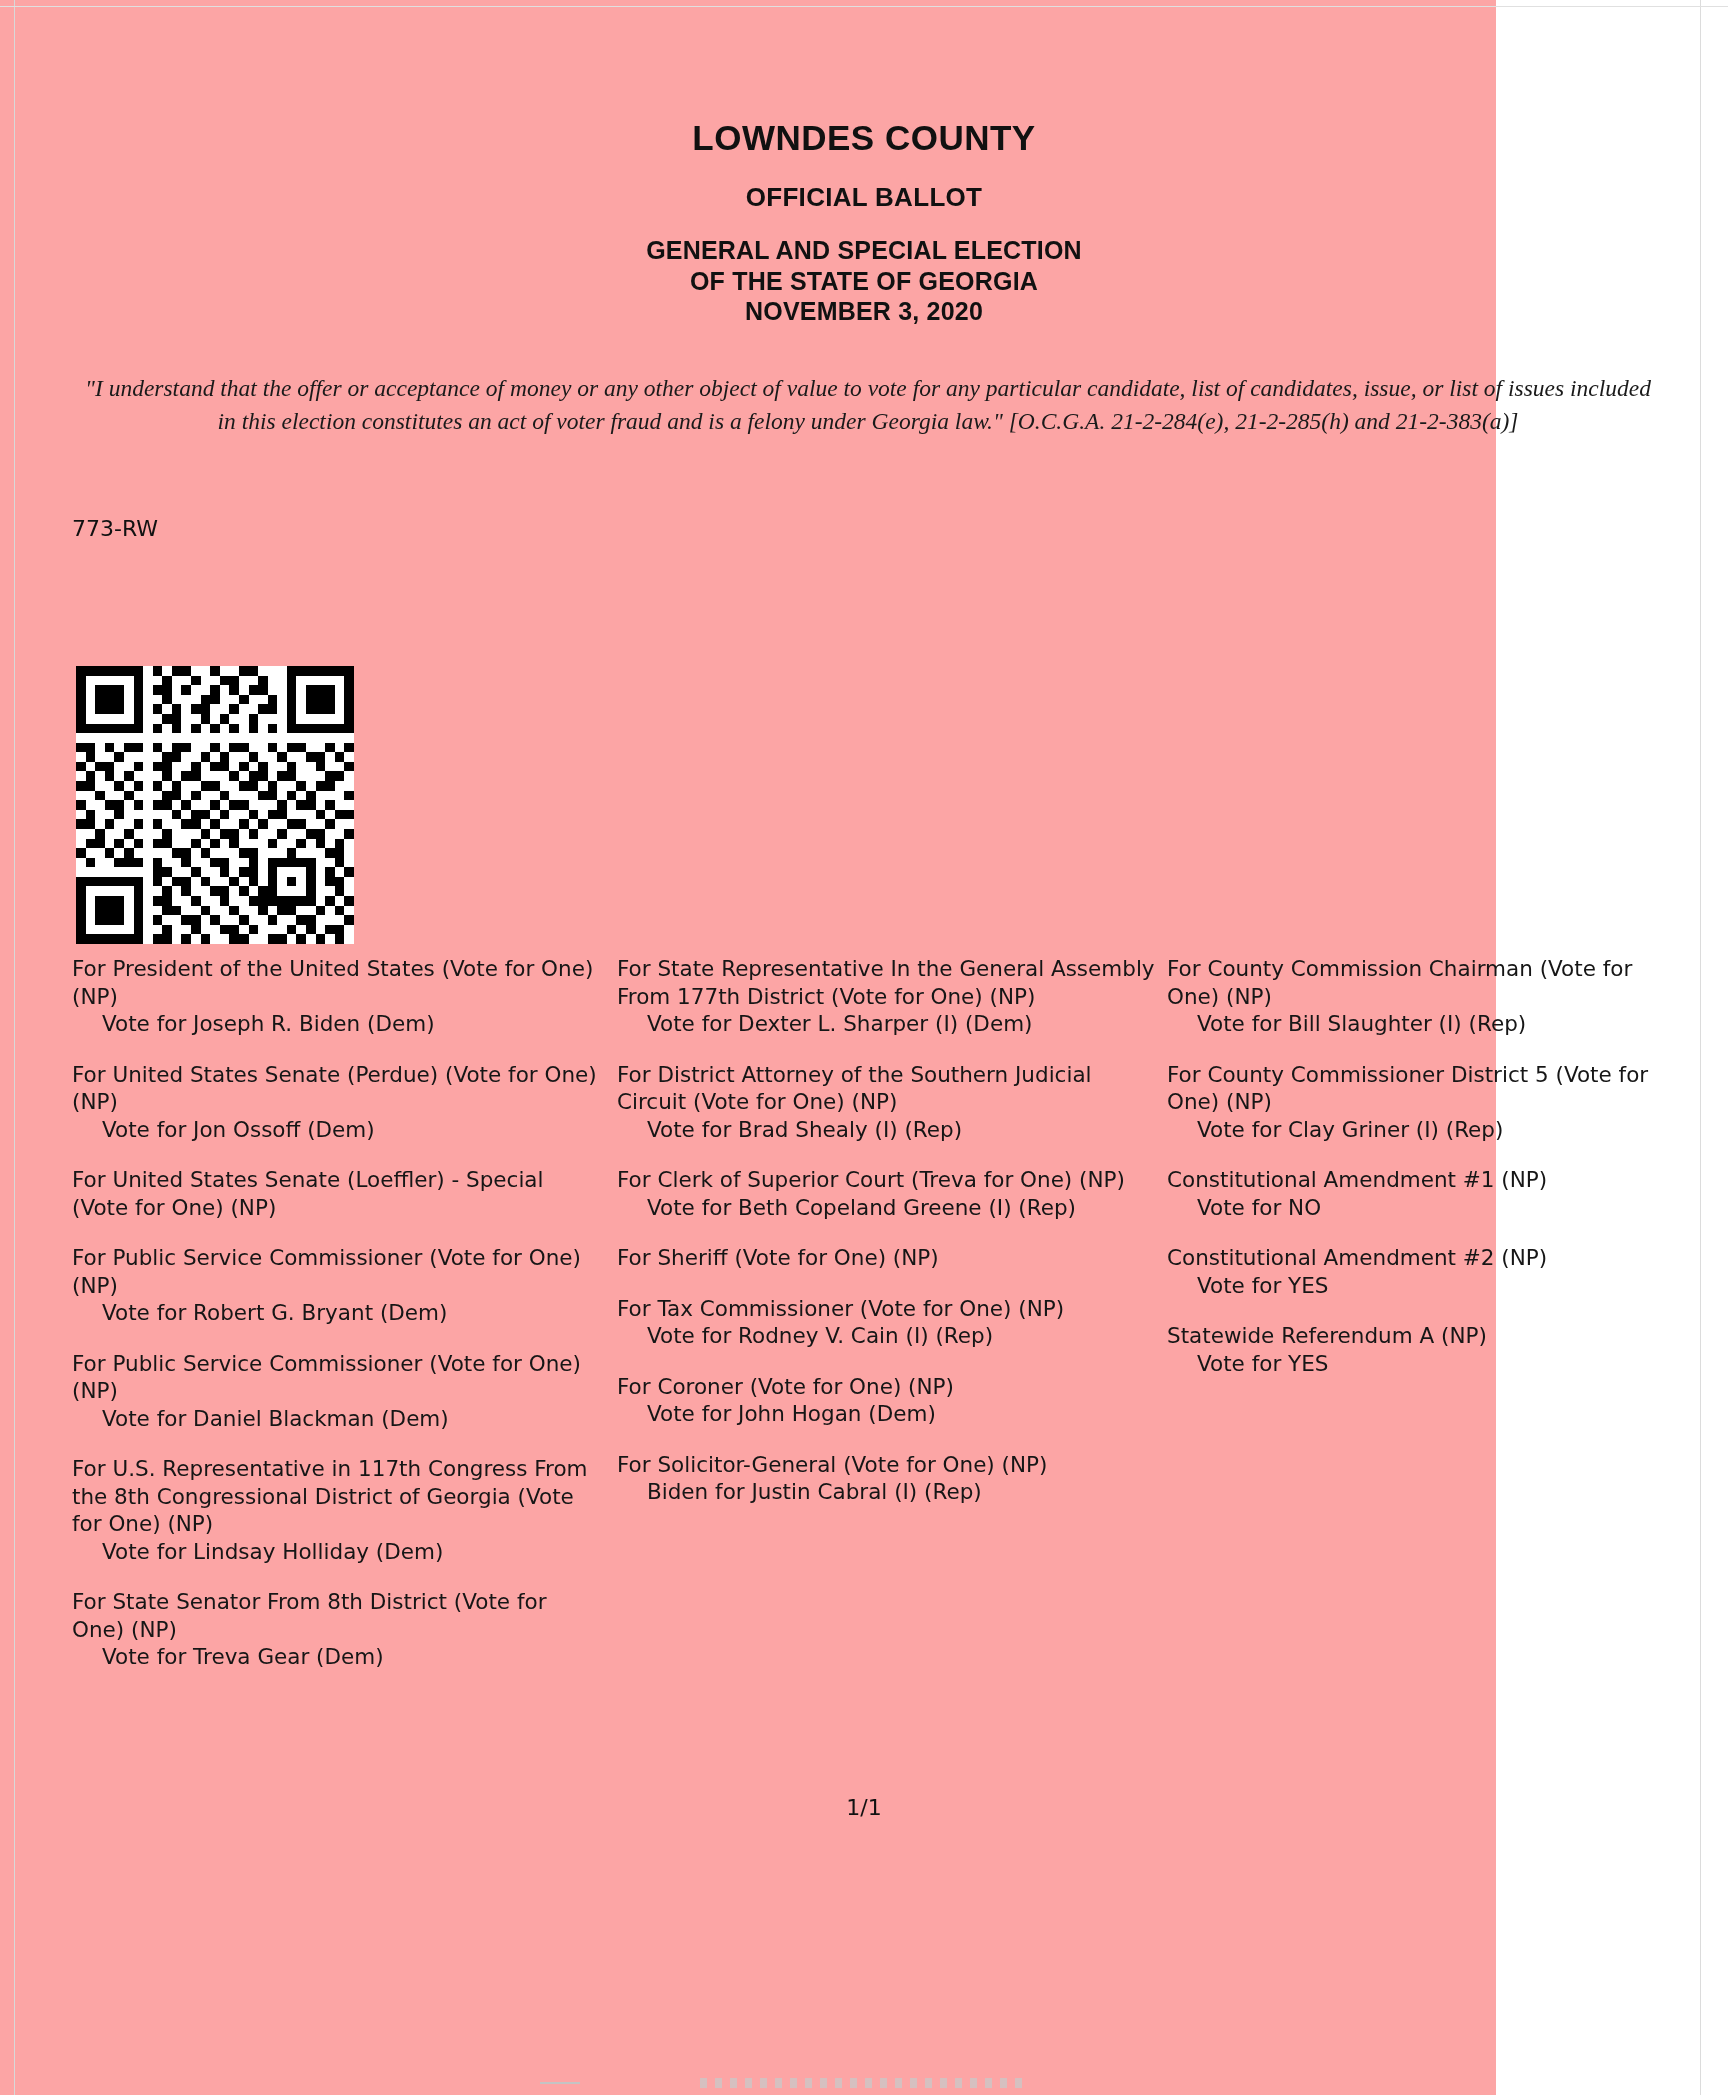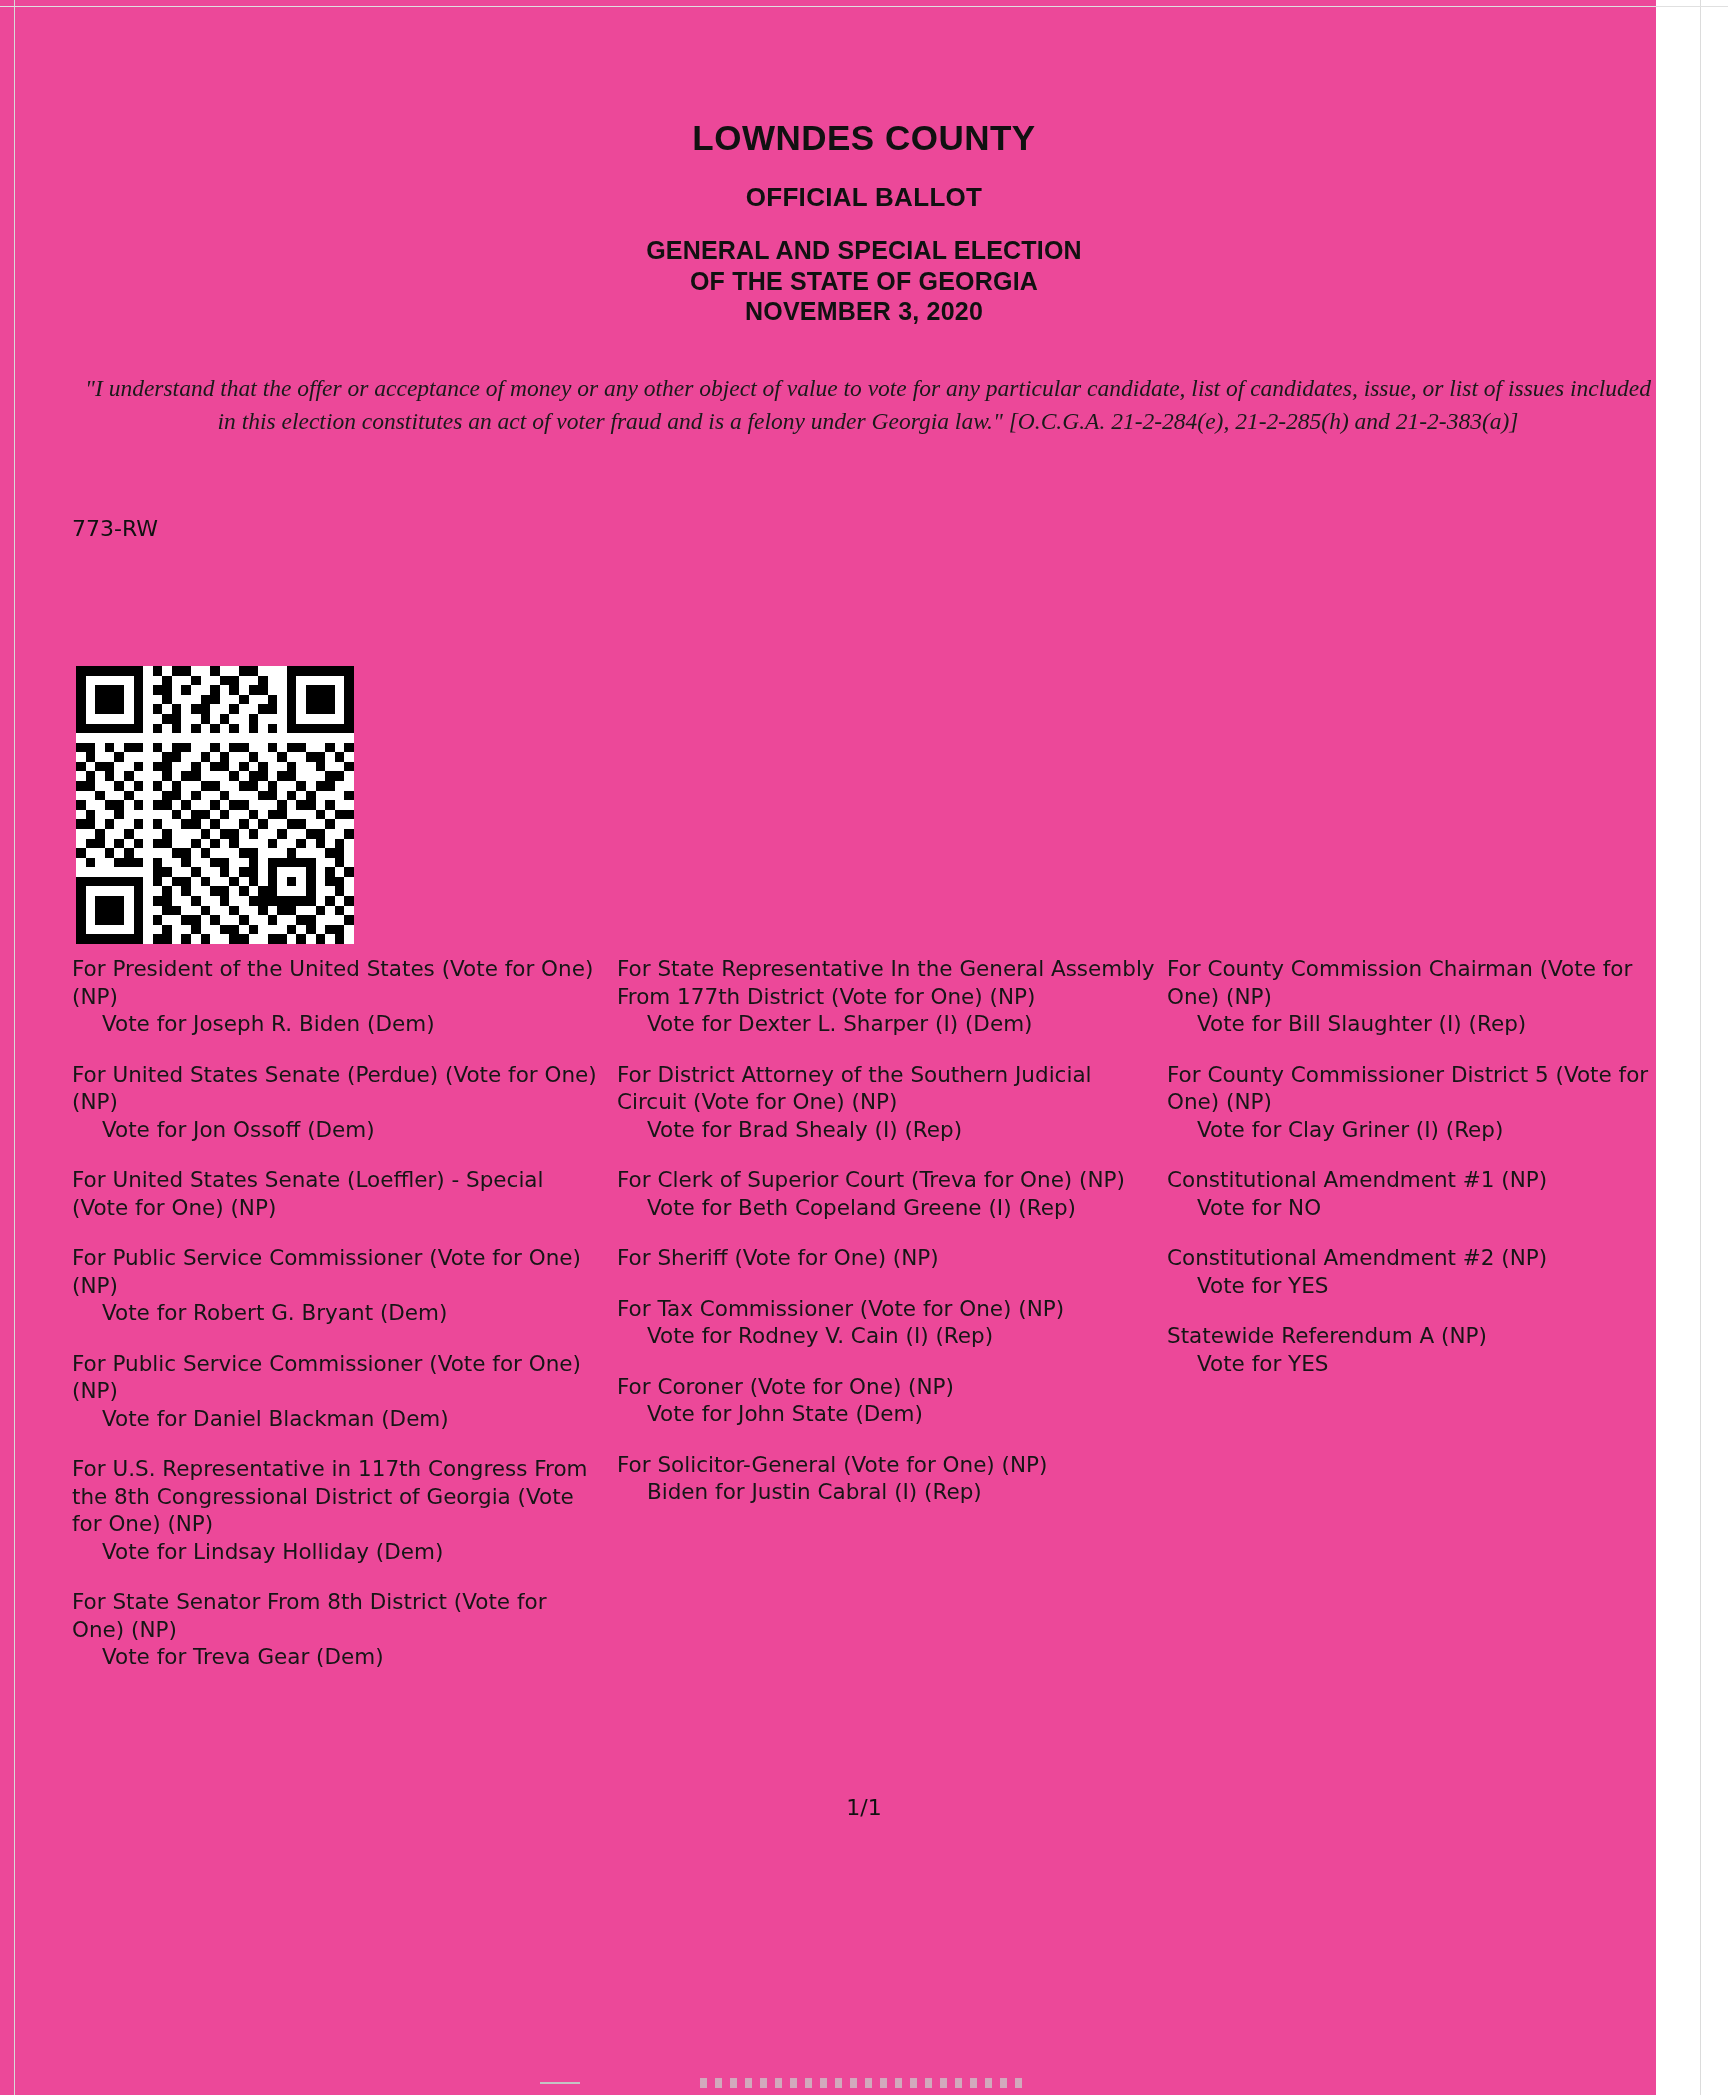--- a/index.html
+++ b/index.html
@@ -12,23 +12,23 @@
     height: 2095px;
     position: relative;
     font-family: "DejaVu Sans", sans-serif;
     color: #111111;
     overflow: hidden;
   }
 
   .page {
     position: absolute;
     left: 0; top: 0;
-    width: 1656px;
+    width: 1496px;
     height: 2095px;
-    background: #ec4899;
+    background: #fca5a5;
   }
 
   
   .edge-left {
     position: absolute;
     left: 14px; top: 0;
     width: 1px; height: 2095px;
     background: #d8d8d8;
   }
   .edge-right {
@@ -468,21 +468,21 @@
       </div>
       <div class="contest">
         <div class="contest-title">For Sheriff  (Vote for One) (NP)</div>
       </div>
       <div class="contest">
         <div class="contest-title">For Tax Commissioner  (Vote for One) (NP)</div>
         <div class="choice">Vote for Rodney V. Cain (I) (Rep)</div>
       </div>
       <div class="contest">
         <div class="contest-title">For Coroner  (Vote for One) (NP)</div>
-        <div class="choice">Vote for John State (Dem)</div>
+        <div class="choice">Vote for John Hogan (Dem)</div>
       </div>
       <div class="contest">
         <div class="contest-title">For Solicitor-General  (Vote for One) (NP)</div>
         <div class="choice">Biden for Justin Cabral (I) (Rep)</div>
       </div>
     </div>
 
     <div class="col col-3">
       <div class="contest">
         <div class="contest-title">For County Commission Chairman  (Vote for One) (NP)</div>

